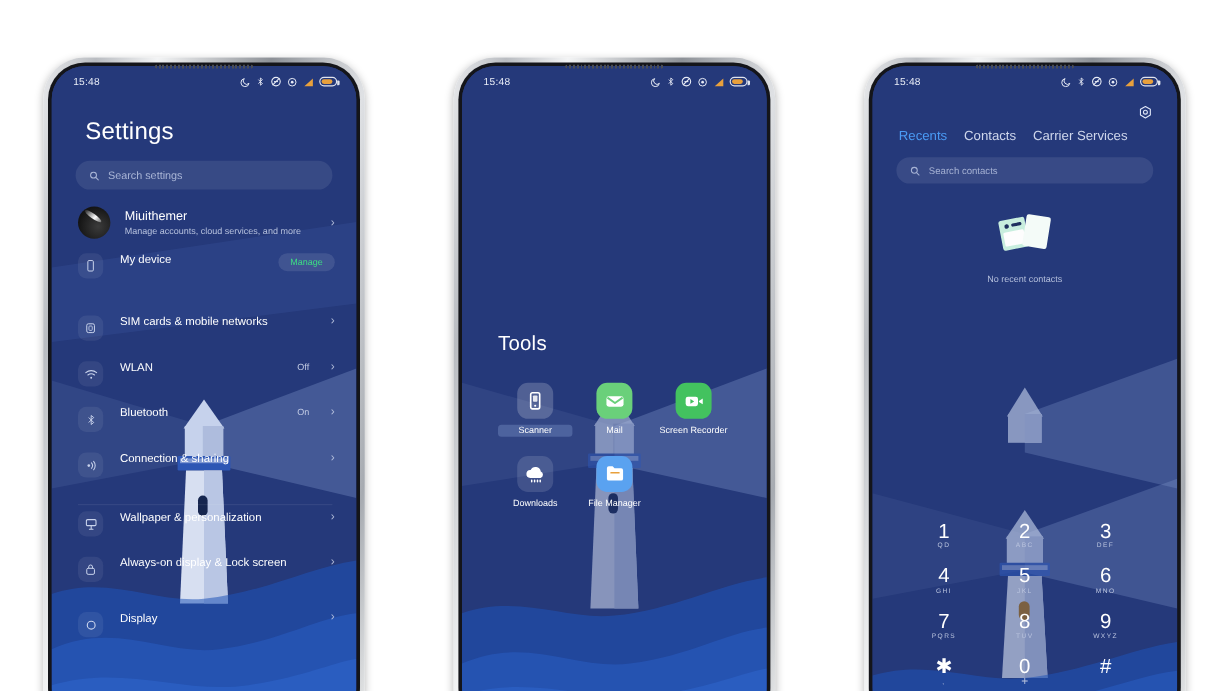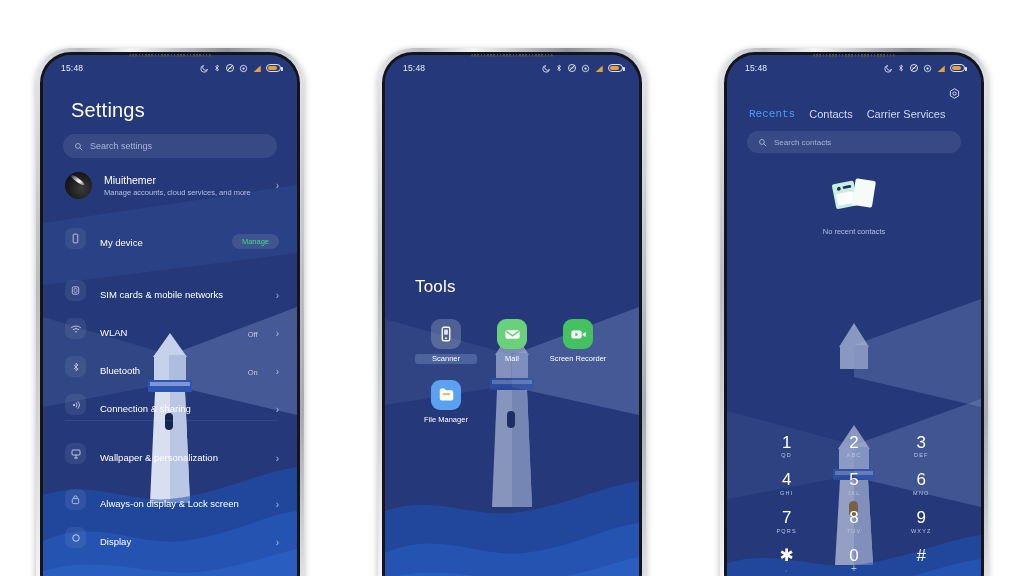--- a/index.html
+++ b/index.html
@@ -91,21 +91,21 @@
     width:17px; height:4px; border-radius:50%;
     background:linear-gradient(100deg,rgba(255,255,255,0) 0%,#fdfdfd 62%,rgba(255,255,255,.25) 100%);
     transform:rotate(36deg);
   }
   .acct-txt { flex:1; min-width:0; }
   .acct-name { font-size:10.5px; color:#fff; margin-bottom:2px; }
   .acct-sub { font-size:7.5px; color:#b5c0dd; }
   .chev { color:#c5cee6; font-size:10px; opacity:.85; line-height:1; }
 
   .row {
-    display:flex; align-items:flex-end; gap:14px;
+    display:flex; align-items:flex-start; gap:14px;
     padding:0 18px 0 22px; height:38px;
     color:#fff;
   }
   .row.tall { height:46px; }
   .ic {
     width:21px; height:21px; border-radius:7px;
     background:rgba(255,255,255,.07);
     display:flex; align-items:center; justify-content:center;
     flex:0 0 auto;
   }
@@ -134,21 +134,21 @@
     display:flex; align-items:center; justify-content:center;
   }
   .app-lbl { font-size:7.5px; color:#fff; line-height:1.3; }
   .app-lbl.hl { background:rgba(140,165,215,.32); border-radius:3px; padding:0 2px; }
 
   
   .s3 { position:relative; z-index:15; height:100%; display:flex; flex-direction:column; }
   .s3-gear { display:flex; justify-content:flex-end; padding:6px 20px 0 0; }
   .tabs { display:flex; gap:14px; padding:8px 0 0 22px; font-size:11px; }
   .tab { color:#cfd7ec; }
-  .tab.active { color:#4a9bf5;font-family:Liberation Mono, monospace; }
+  .tab.active { color:#4a9bf5; }
   .s3-search {
     margin:11px 20px 0; height:22px; border-radius:11px;
     background:rgba(255,255,255,.09);
     display:flex; align-items:center; gap:7px; padding:0 11px;
     font-size:8px; color:#a6b2d4;
   }
   .empty { text-align:center; padding-top:22px; }
   .empty-lbl { font-size:7.5px; color:#b4bfdc; margin-top:4px; }
   .keypad {
     margin-top:auto; padding:0 26px 4px;
@@ -430,20 +430,29 @@
                 <svg width="19" height="19" viewBox="0 0 24 24">
                     <rect x="3" y="7" width="13" height="10" rx="2.4" fill="#fff"></rect>
                     <path d="M17 11.5l4-2.6v6.2l-4-2.6z" fill="#fff"></path>
                     <path d="M8 9.6l4 2.4-4 2.4z" fill="#43c25f"></path>
                   </svg>
               </div>
               <div class="app-lbl">Screen Recorder</div>
             </div>
 
 
+            <div class="app">
+              <div class="app-ic" style="background:rgba(255,255,255,.13)">
+                <svg width="20" height="20" viewBox="0 0 24 24">
+                    <path d="M7 16a4 4 0 0 1 .4-8 5.4 5.4 0 0 1 10.2 1.6A3.4 3.4 0 0 1 17.4 16z" fill="#fff"></path>
+                    <path d="M8.5 18.2v1.6M11.4 18.2v1.6M14.3 18.2v1.6M17 18.2v1.6" stroke="#fff" stroke-width="1.5" stroke-linecap="round"></path>
+                  </svg>
+              </div>
+              <div class="app-lbl">Downloads</div>
+            </div>
 
             <div class="app">
               <div class="app-ic" style="background:#5aa2f0">
                 <svg width="19" height="19" viewBox="0 0 24 24">
                     <path d="M3.5 6.5a2 2 0 0 1 2-2h4l2 2.2h7a2 2 0 0 1 2 2v8.8a2 2 0 0 1-2 2h-13a2 2 0 0 1-2-2z" fill="#fff"></path>
                     <rect x="7" y="10.4" width="10" height="1.8" rx=".9" fill="#e8a03c"></rect>
                   </svg>
               </div>
               <div class="app-lbl">File Manager</div>
             </div>

